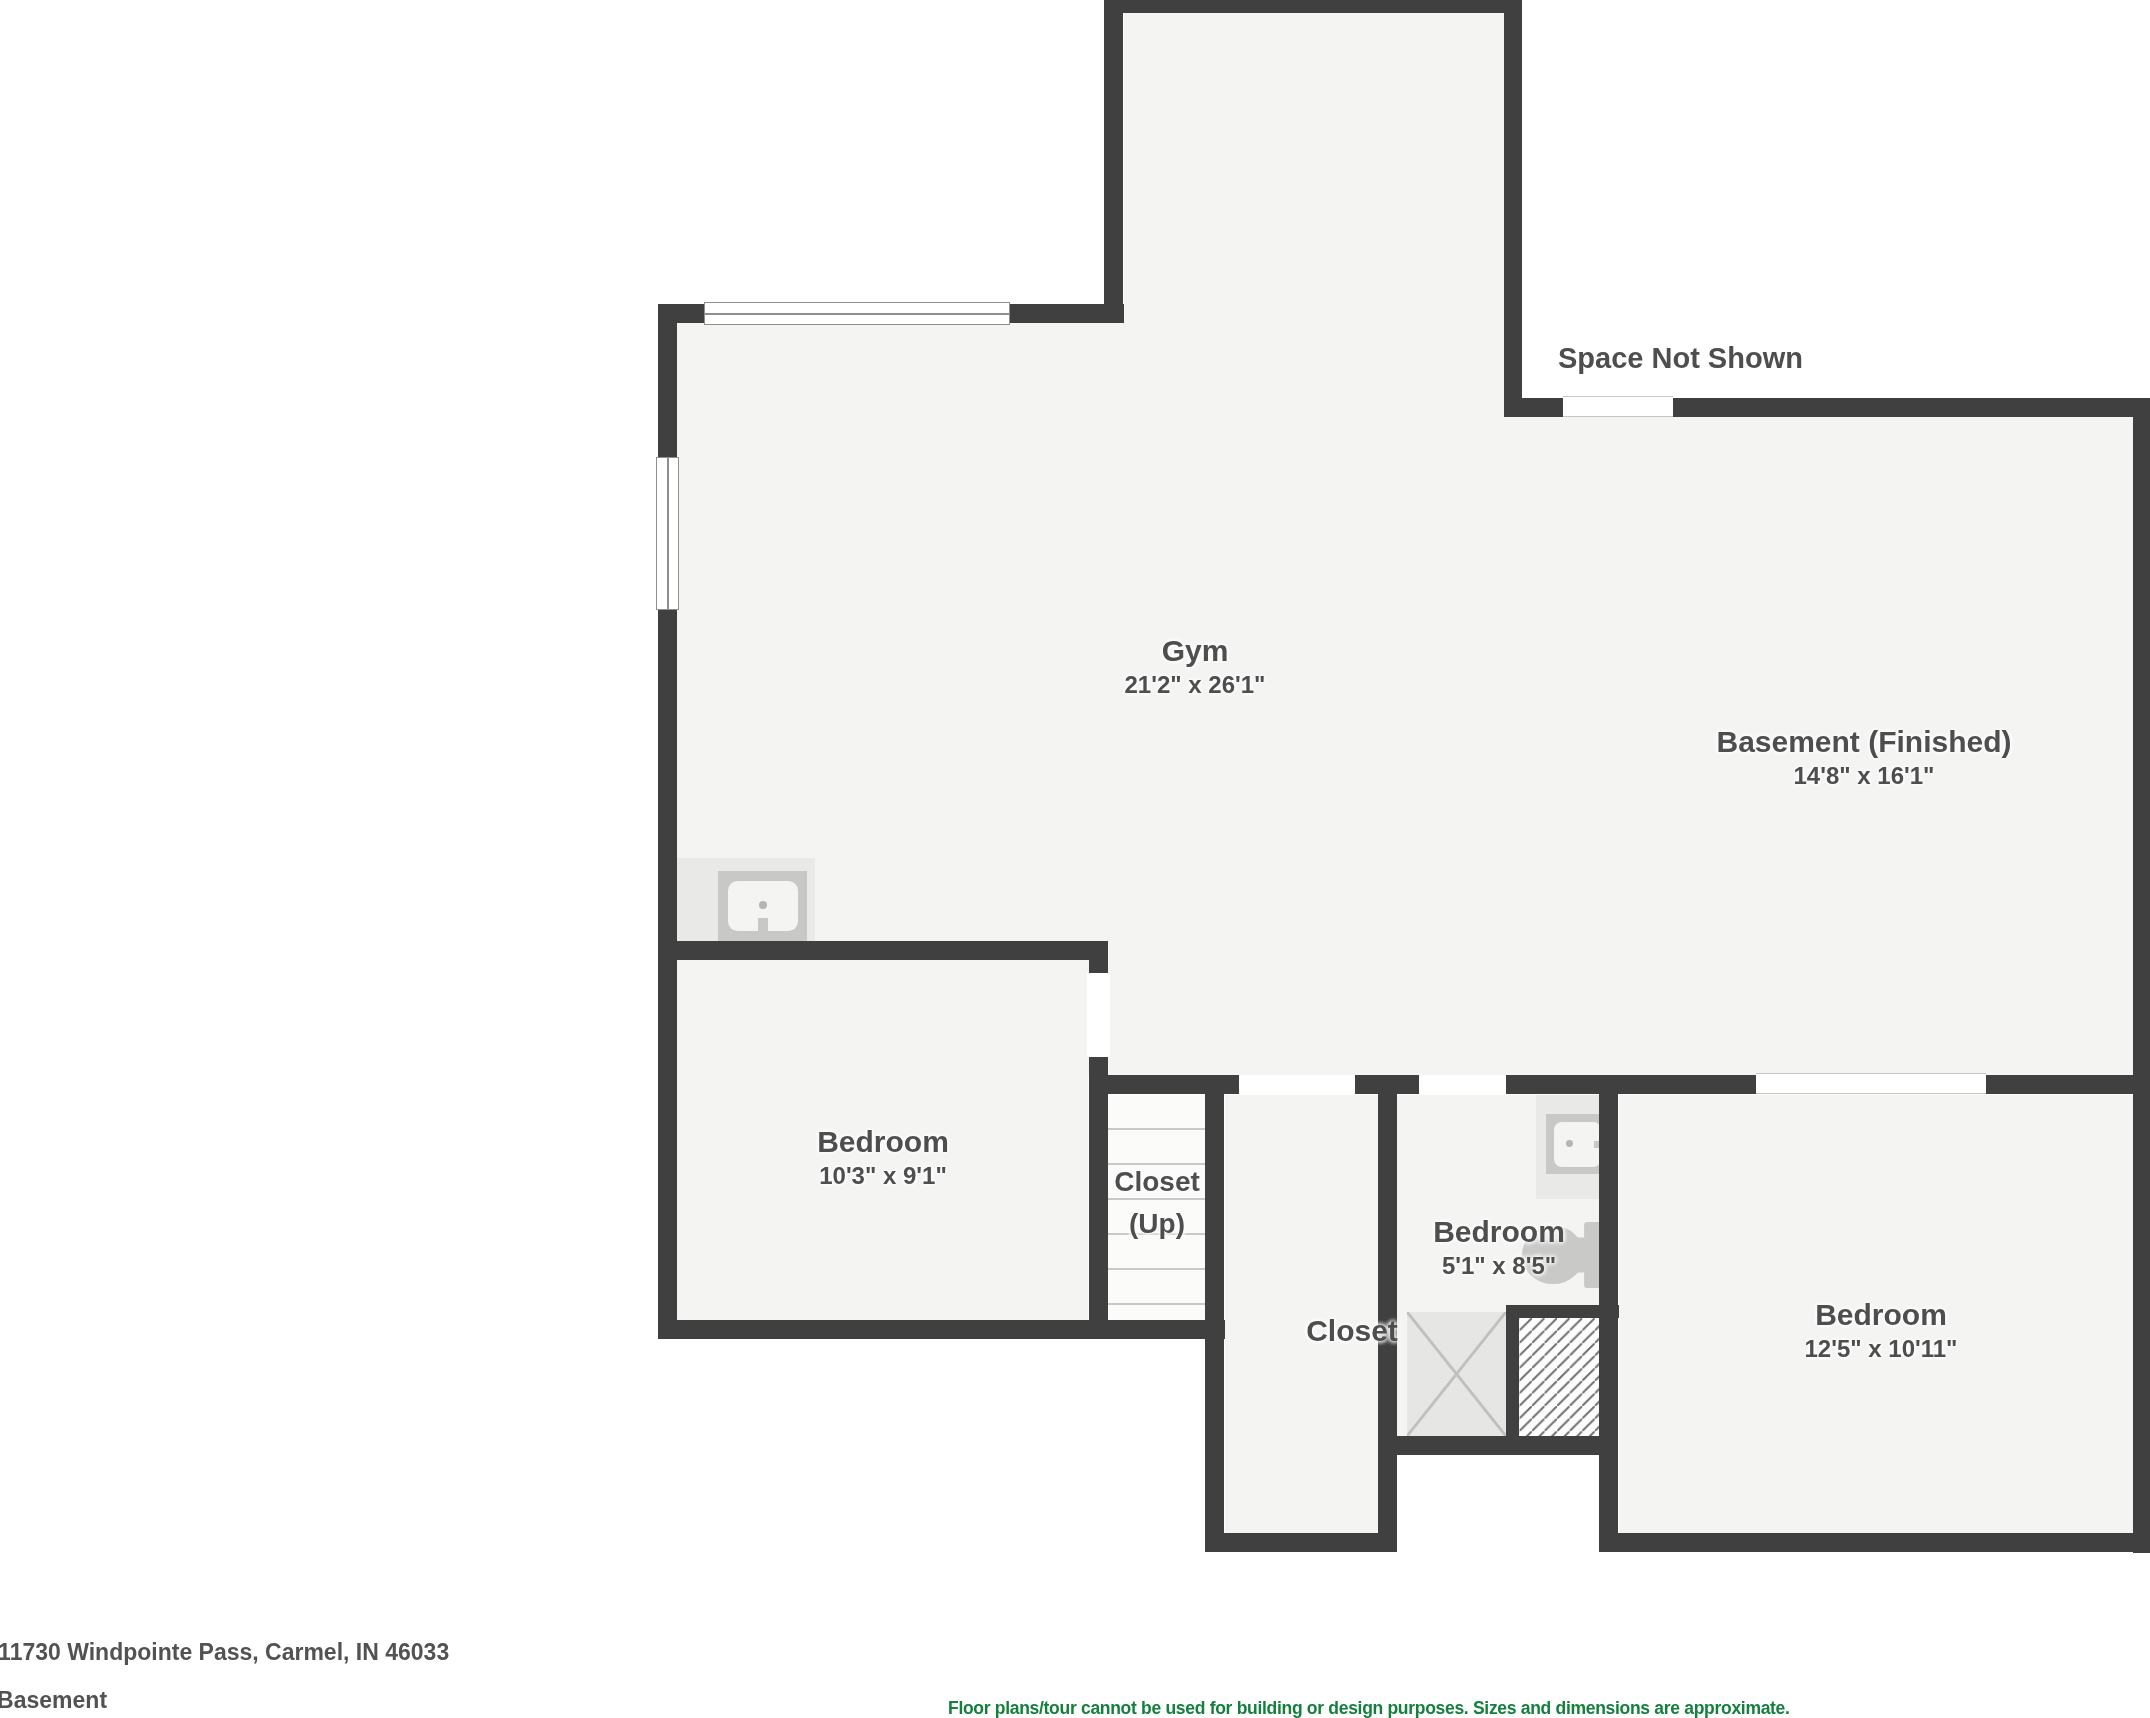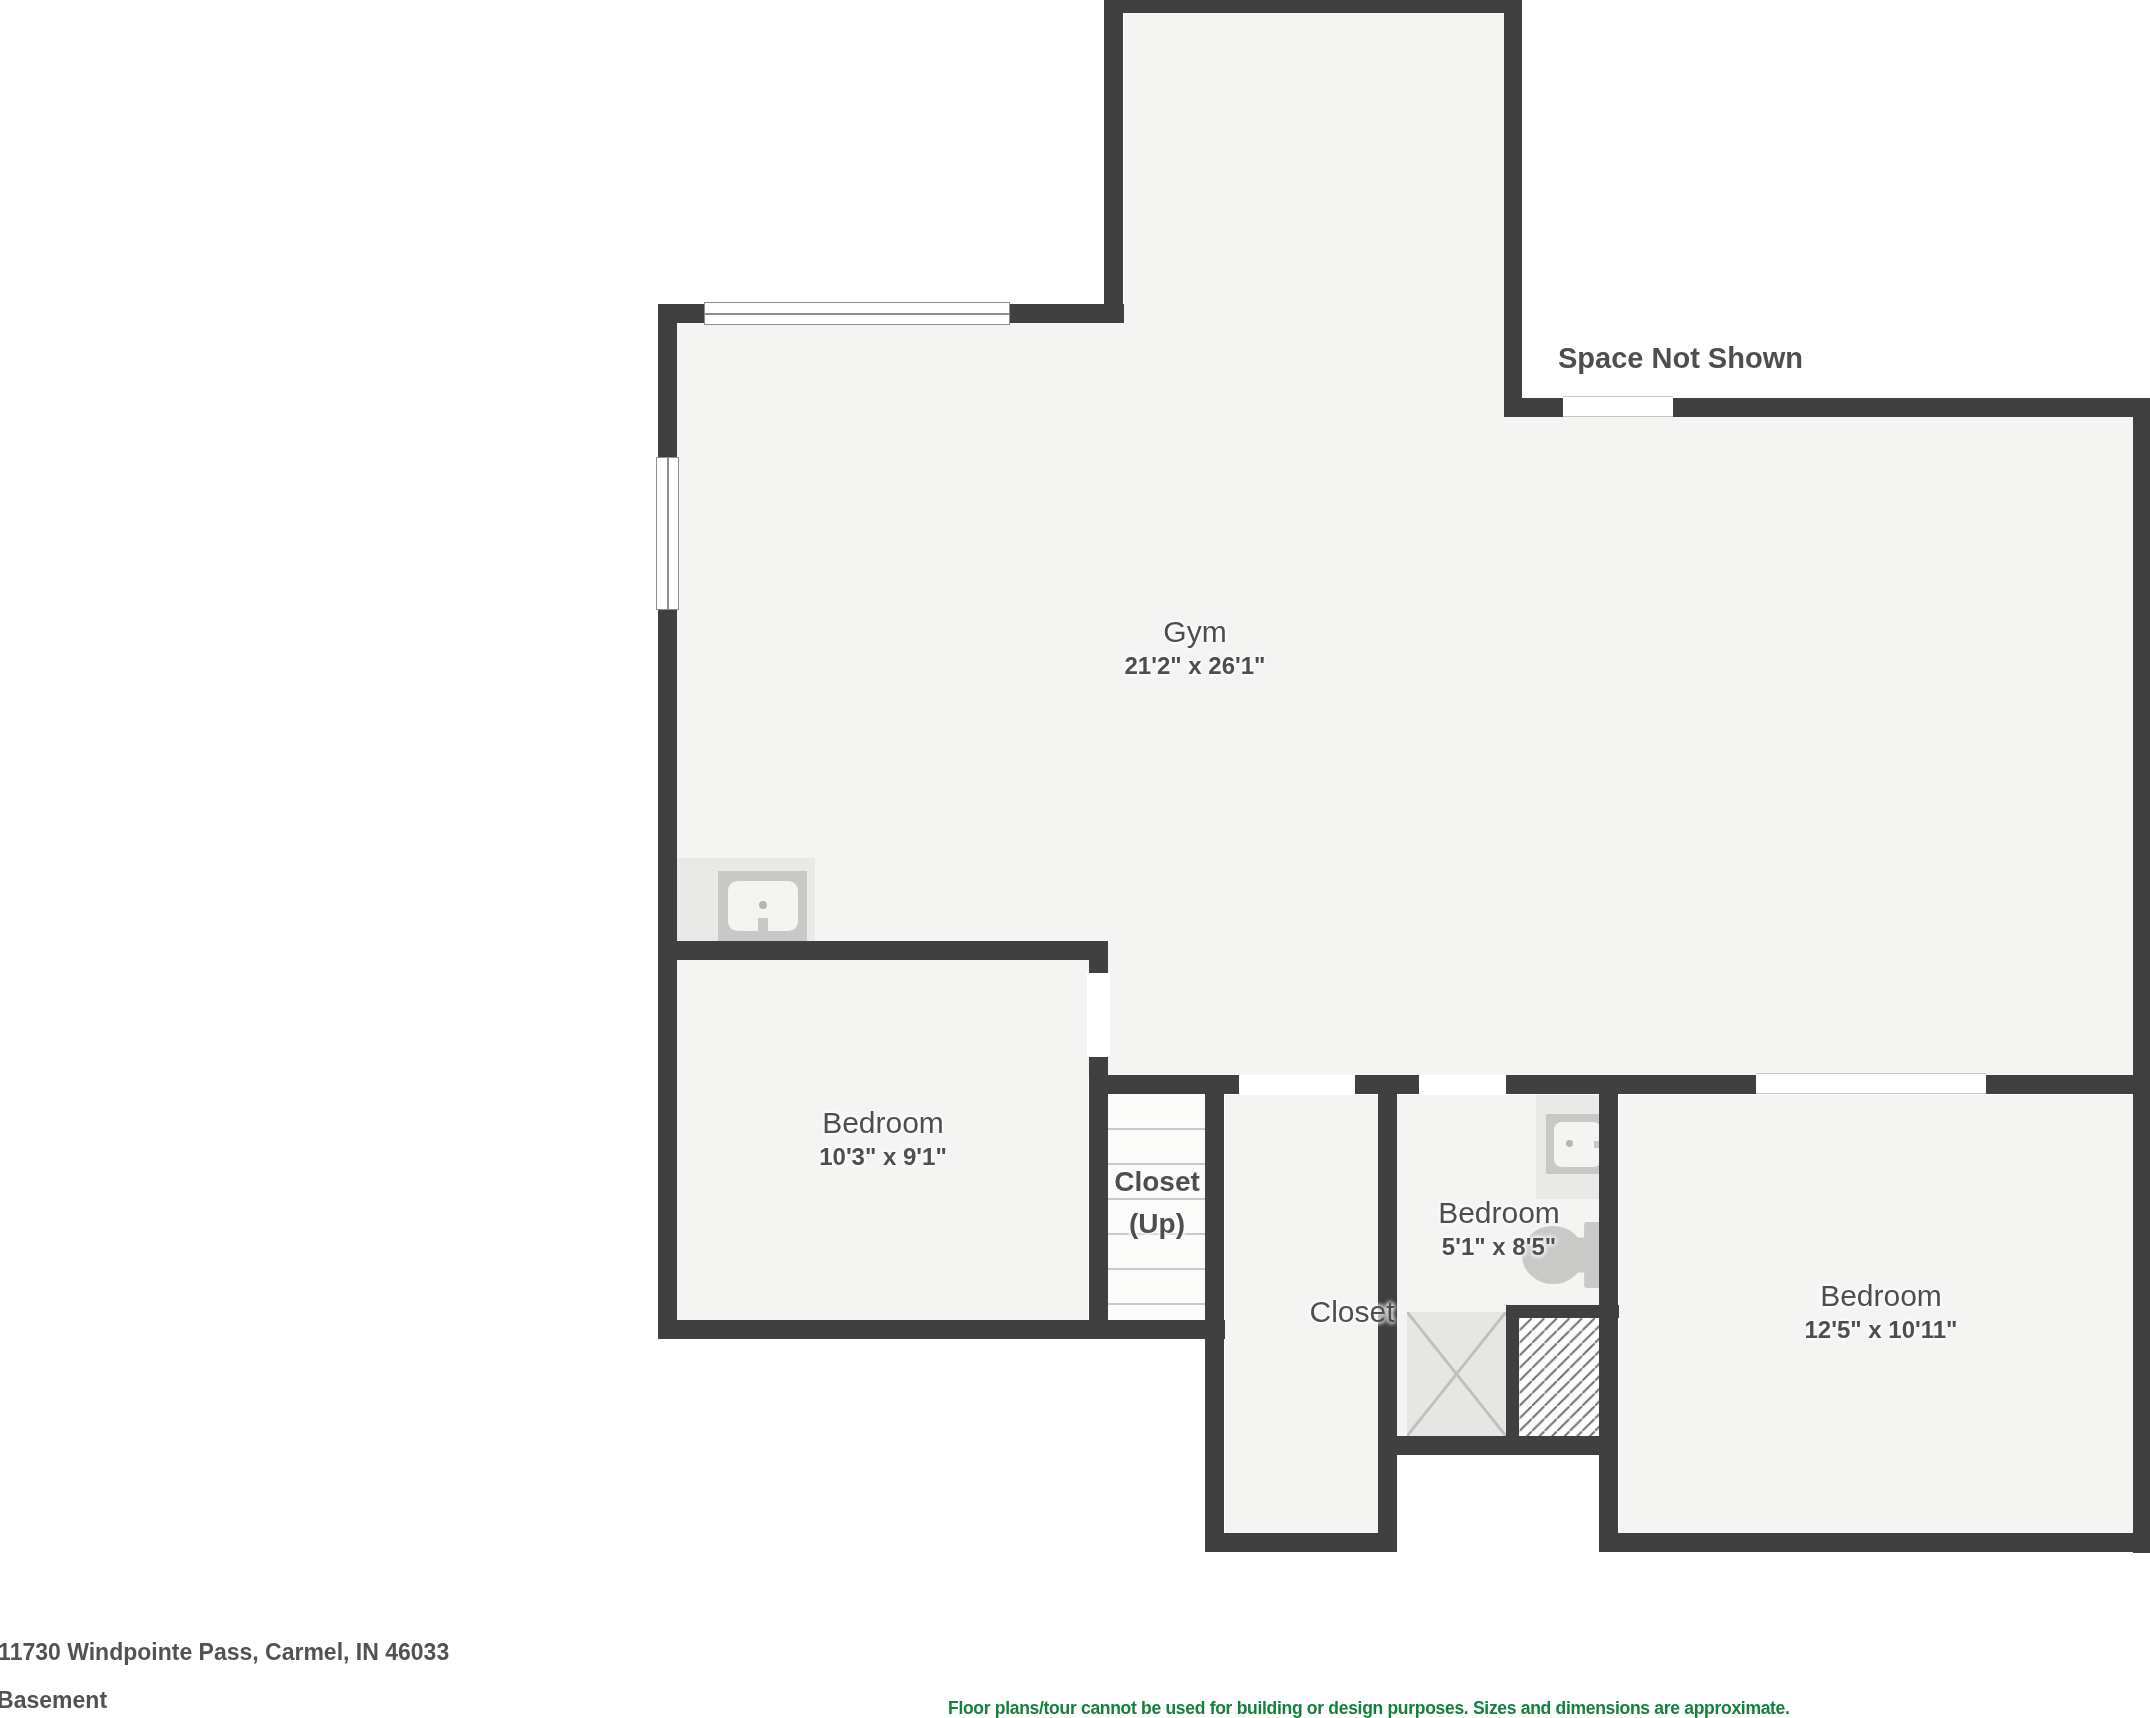--- a/index.html
+++ b/index.html
@@ -11,21 +11,21 @@
   .gap{position:absolute;background:#fff;}
   .opening{position:absolute;background:#fff;border-top:1.9px solid #c6c6c5;border-bottom:1.9px solid #c6c6c5;}
   .window-h{position:absolute;background:#fff;border:1.9px solid #8f8f8f;}
   .window-h .mull{position:absolute;left:0;right:0;top:50%;height:1.9px;margin-top:-1px;background:#8f8f8f;}
   .window-v{position:absolute;background:#fff;border:1.9px solid #8f8f8f;}
   .window-v .mull{position:absolute;top:0;bottom:0;left:50%;width:1.9px;margin-left:-1px;background:#8f8f8f;}
   .stairs-treads{position:absolute;background-color:var(--stair_floor);
       background-image:repeating-linear-gradient(to bottom,transparent 0,transparent 33px,var(--tread) 33px,var(--tread) 35px);}
   .label{position:absolute;transform:translateX(-50%);text-align:center;white-space:nowrap;color:var(--text);
          text-shadow:0 0 4.9px #fff,0 0 4.9px #fff,0 0 4.9px #fff;}
-  .label .rname{font-size:30px;font-weight:400;line-height:36px;}
+  .label .rname{font-size:30px;font-weight:700;line-height:36px;margin-top:19px;}
   .label .rdims{font-size:24px;font-weight:700;line-height:31px;}
   .label .sline{font-size:28px;font-weight:700;line-height:42px;}
   .note{position:absolute;font-size:29px;font-weight:700;color:var(--text);white-space:nowrap;text-align:center;}
   .footer-line{position:absolute;font-weight:700;color:#525252;white-space:nowrap;}
   .fixture{position:absolute;}
   .appliance-bg{background:var(--fixture_bg);}
   .appliance-outer{background:var(--fixture_mid);}
   .appliance-inner{background:var(--floor);border-radius:9.7px;}
   .dot{position:absolute;border-radius:50%;background:var(--fixture_dot);}
 </style>
@@ -109,20 +109,24 @@
   <div class="opening" style="left:1563px;top:396px;width:110px;height:19.4px"></div>
   <div class="opening" style="left:1756px;top:1073px;width:230px;height:19.4px"></div>
   <div class="gap" style="left:1239px;top:1075px;width:116px;height:19.4px"></div>
   <div class="gap" style="left:1419px;top:1075px;width:87px;height:19.4px"></div>
   <div class="gap" style="left:1087px;top:973px;width:23px;height:84px"></div>
 
   <div class="label" style="left:1195px;top:614px">
     <div class="rname">Gym</div>
     <div class="rdims">21'2" x 26'1"</div>
   </div>
+  <div class="label" style="left:1864px;top:705px">
+    <div class="rname">Basement (Finished)</div>
+    <div class="rdims">14'8" x 16'1"</div>
+  </div>
   <div class="label" style="left:883px;top:1105px">
     <div class="rname">Bedroom</div>
     <div class="rdims">10'3" x 9'1"</div>
   </div>
   <div class="label" style="left:1157px;top:1161px">
     <div class="sline">Closet</div>
     <div class="sline">(Up)</div>
   </div>
   <div class="label" style="left:1352px;top:1294px">
     <div class="rname">Closet</div>

